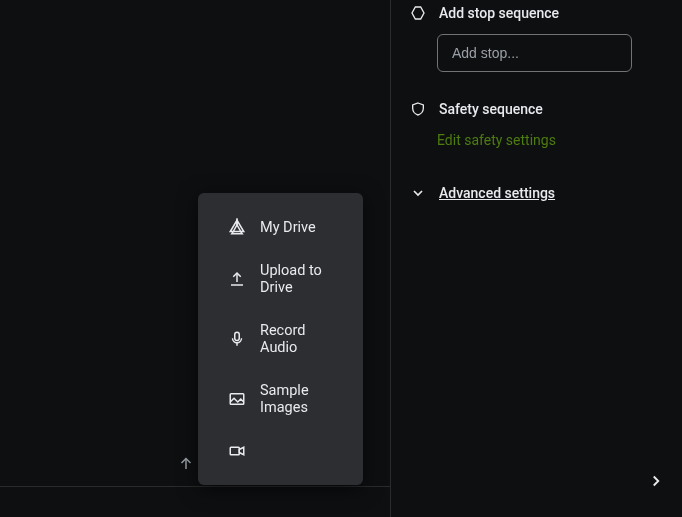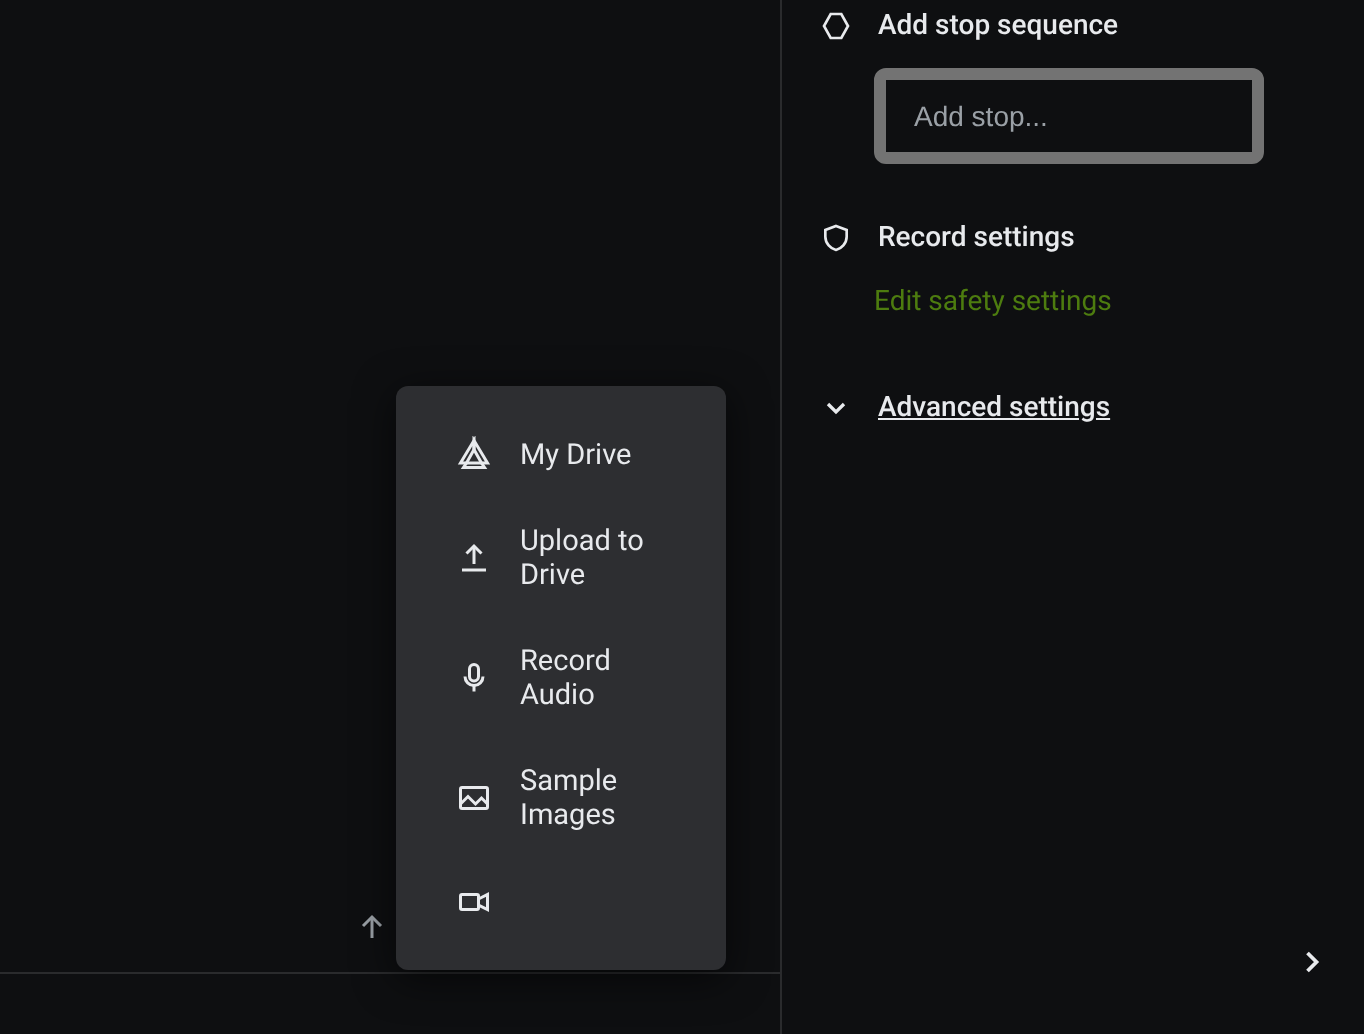--- a/index.html
+++ b/index.html
@@ -46,21 +46,21 @@
   font-size: 14px;
   font-weight: 500;
   color: #e8eaed;
 }
 .stop-input-wrap {
   margin-left: 28px;
   margin-bottom: 28px;
 }
 .stop-input {
   background: transparent;
-  border: 6px solid #737373;
+  border: 1px solid #737373;
   border-radius: 6px;
   padding: 10px 14px;
   color: #e8eaed;
   font-size: 14px;
   width: 195px;
   outline: none;
 }
 .stop-input::placeholder { color: #9aa0a6; }
 .link {
   color: #4d7c0f;
@@ -262,21 +262,21 @@
   <div class="stop-input-wrap">
     <input class="stop-input" placeholder="Add stop..." style="">
   </div>
 
   <div class="setting-row">
     <span class="setting-icon">
       <svg width="16" height="16" viewBox="0 0 24 24" fill="none" stroke="#e8eaed" stroke-width="2">
         <path d="M12 3 L20 6 V11 C20 16 16 20 12 21 C8 20 4 16 4 11 V6 Z"></path>
       </svg>
     </span>
-    <span class="setting-label">Record settings</span>
+    <span class="setting-label">Safety sequence</span>
   </div>
   <div class="link">Edit safety settings</div>
 
   <div class="adv-row">
     <span class="chevron">
       <svg width="16" height="16" viewBox="0 0 24 24" fill="none" stroke="#e8eaed" stroke-width="2.5">
         <path d="M6 9 L12 15 L18 9"></path>
       </svg>
     </span>
     <span class="setting-label">Advanced settings</span>

